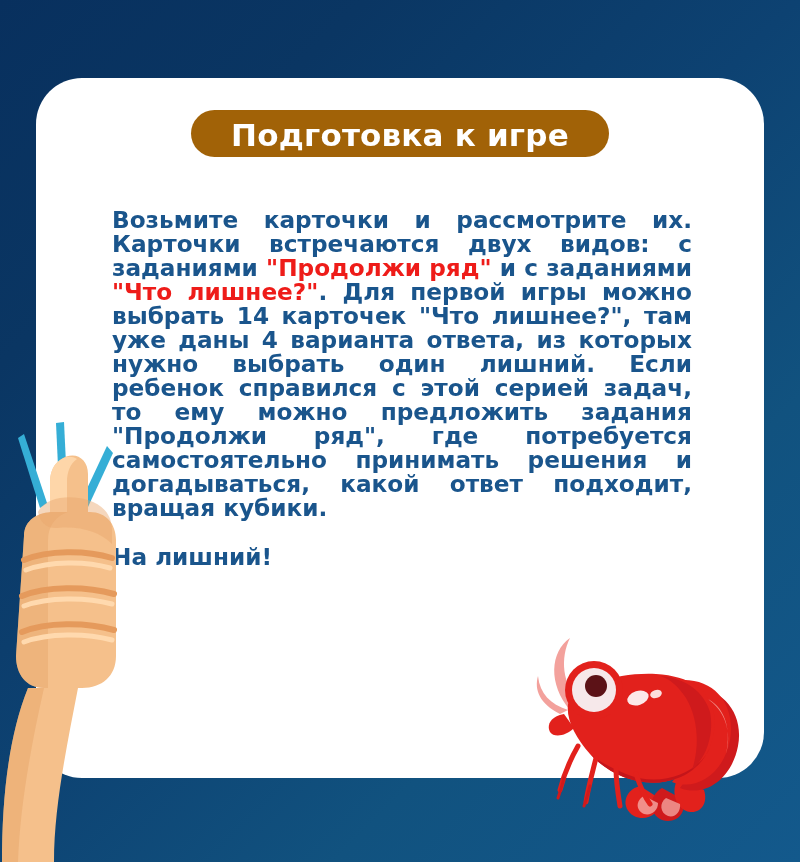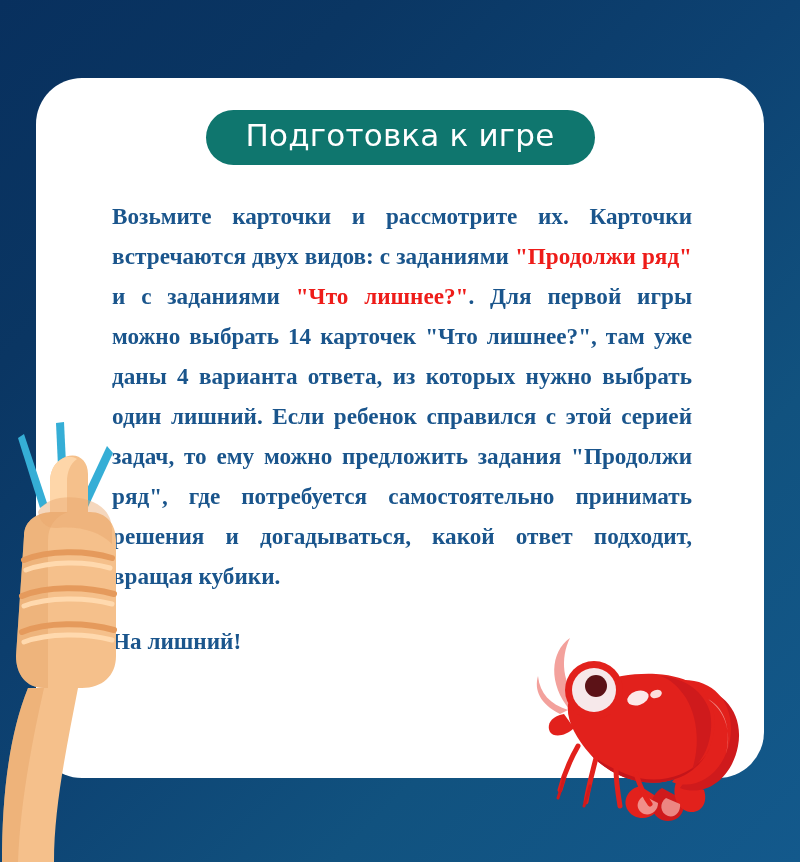--- a/index.html
+++ b/index.html
@@ -39,43 +39,42 @@
   
   .pill-wrap {
     position: absolute;
     left: 36px;
     top: 110px;
     width: 728px;
     display: flex;
     justify-content: center;
   }
   .pill {
-    background: #0f766e;
+    background: #a16207;
     color: #ffffff;
     border-radius: 30px;
-    padding: 6px 40px 10px 40px;
+    padding: 6px 40px 2px 40px;
     font-size: 31px;
-    font-weight: 400;
+    font-weight: 700;
     letter-spacing: 0.2px;
     line-height: 1.25;
     white-space: nowrap;
   }
   
   .body-text {
     position: absolute;
     left: 112px;
-    top: 196px;
+    top: 208px;
     width: 580px;
     font-size: 23.2px;
-    line-height: 40px;
+    line-height: 24px;
     font-weight: 600;
     color: #1a558c;
     text-align: justify;
     text-justify: inter-word;
-    font-family: Liberation Serif, serif;
   }
   .body-text p { margin: 0; }
   .body-text p.last {
     margin-top: 25px;
     text-align: left;
   }
   .hl { color: #ee1c19; }
   
   .hand {
     position: absolute;

